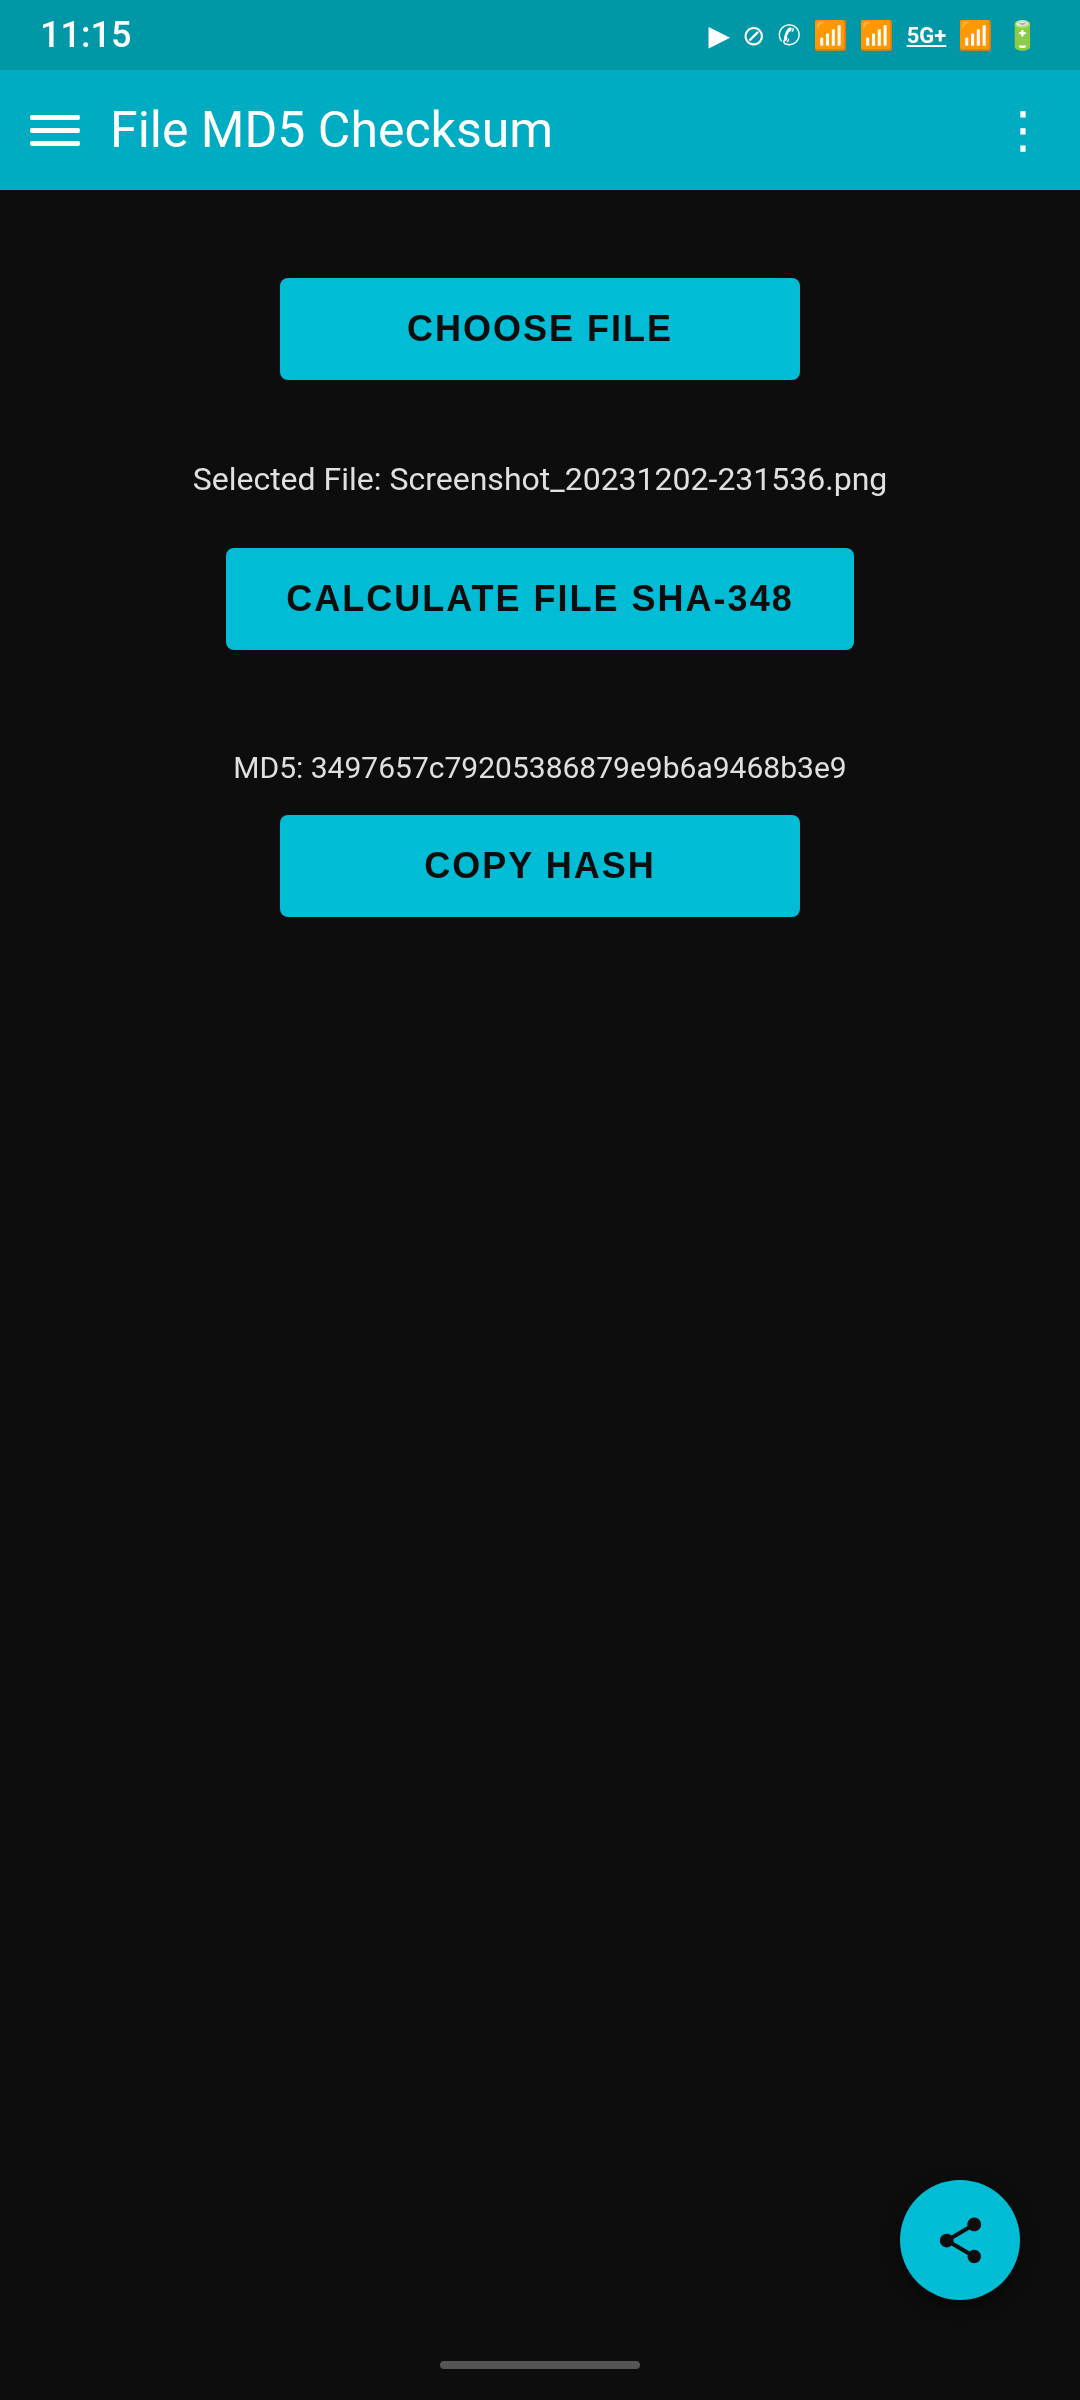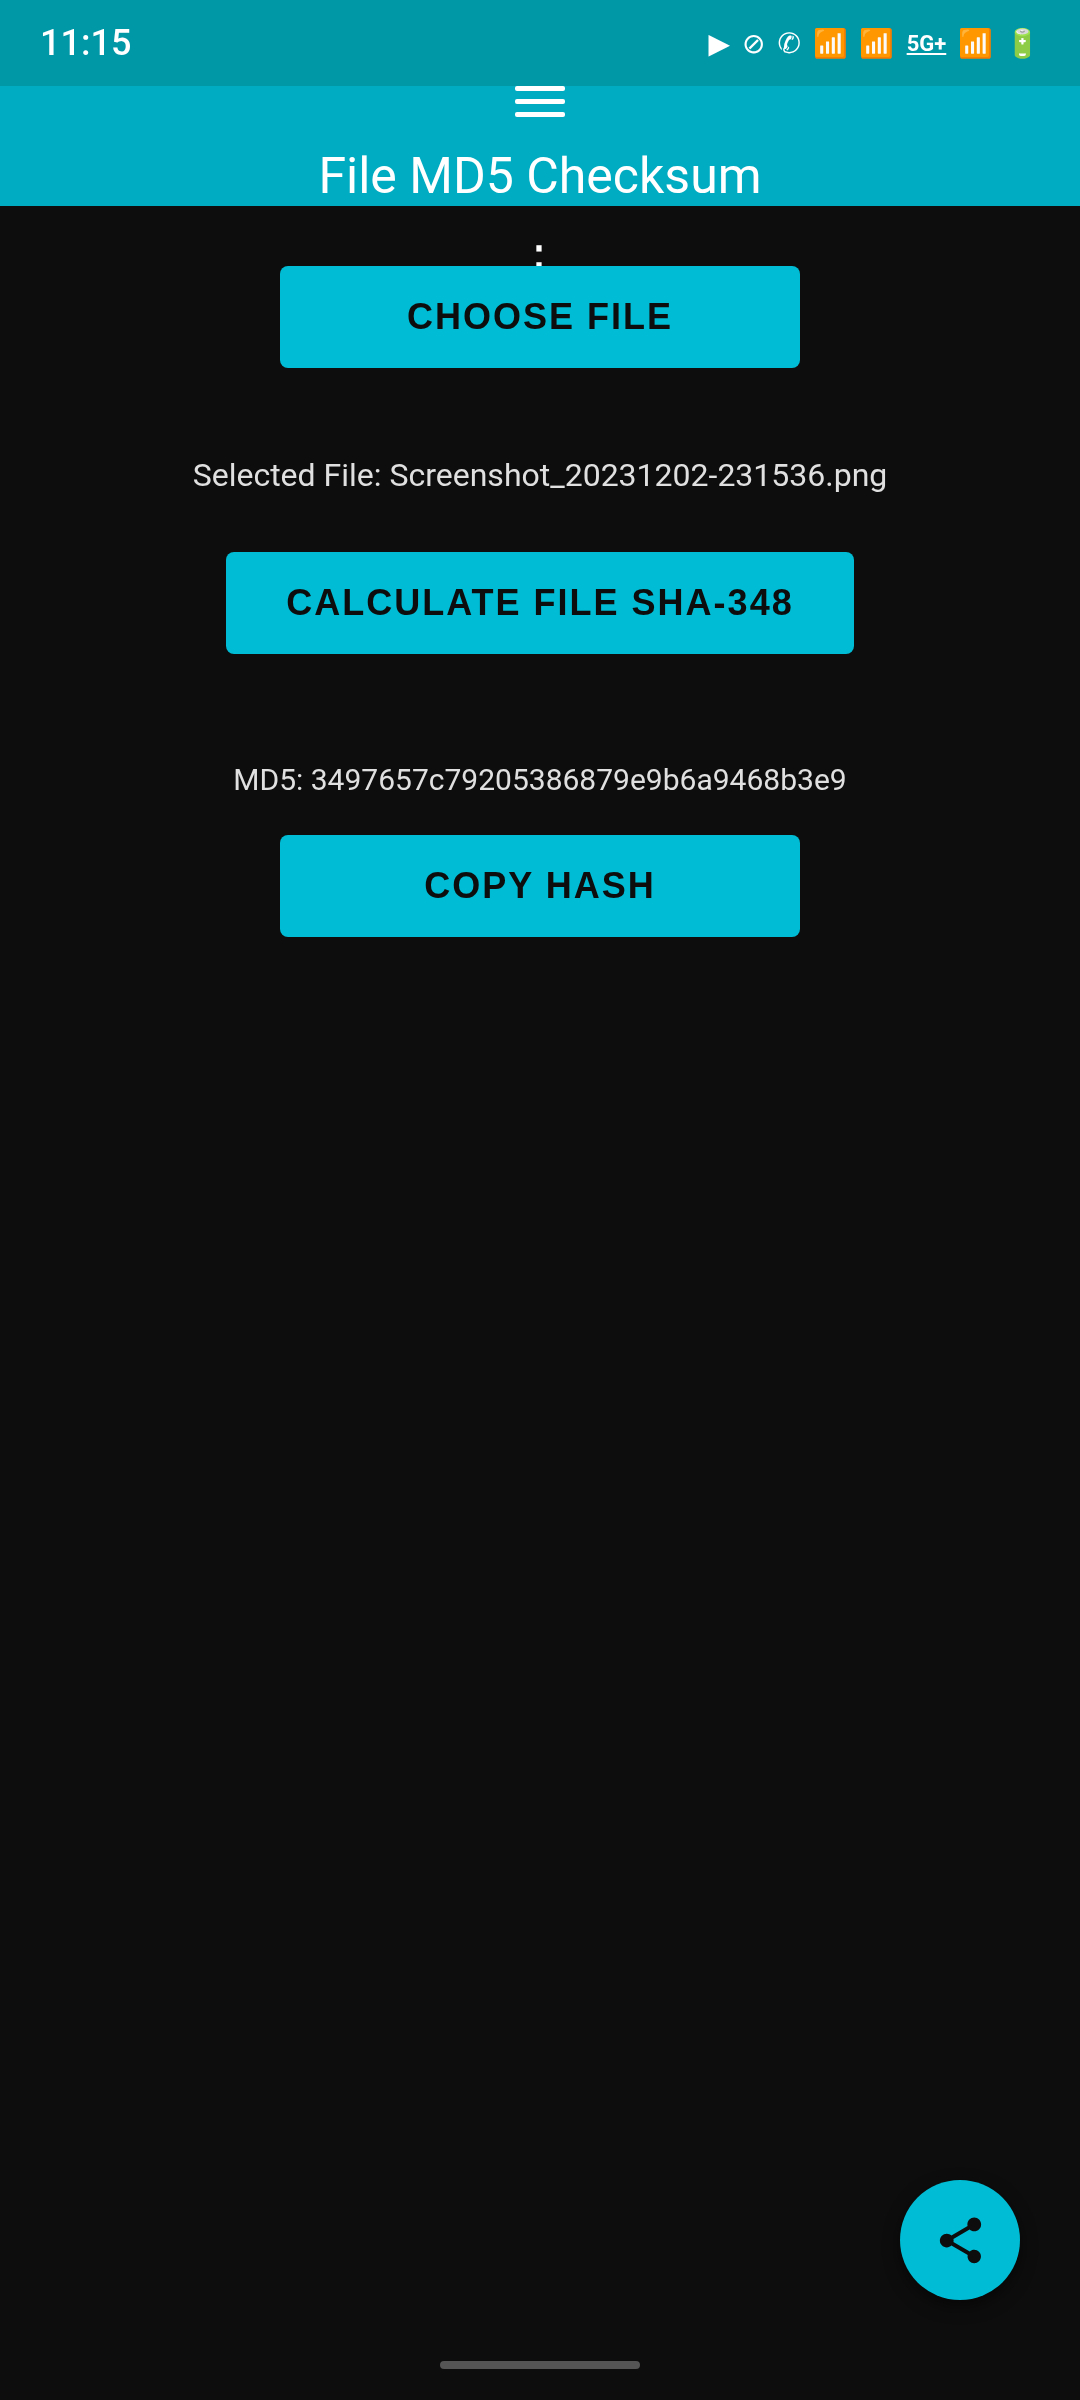--- a/index.html
+++ b/index.html
@@ -14,21 +14,21 @@
       height: 2400px;
       background-color: #0d0d0d;
       font-family: 'Roboto', Arial, sans-serif;
       overflow: hidden;
       position: relative;
     }
 
     
     .status-bar {
       width: 100%;
-      height: 86px;
+      height: 70px;
       background-color: #0097a7;
       display: flex;
       align-items: center;
       justify-content: space-between;
       padding: 0 40px;
     }
 
     .status-time {
       color: white;
       font-size: 36px;
@@ -48,21 +48,20 @@
 
     
     .app-bar {
       width: 100%;
       height: 120px;
       background-color: #00acc1;
       display: flex;
       align-items: center;
       padding: 0 30px;
       gap: 30px;
-      flex-direction: column;
     }
 
     .menu-icon {
       color: white;
       font-size: 50px;
       cursor: pointer;
       display: flex;
       flex-direction: column;
       gap: 8px;
       justify-content: center;
@@ -87,25 +86,25 @@
     .more-icon {
       color: white;
       font-size: 50px;
       cursor: pointer;
       letter-spacing: 2px;
     }
 
     
     .main-content {
       width: 100%;
-      padding: 60px 40px;
+      padding: 88px 40px;
       display: flex;
       flex-direction: column;
       align-items: center;
-      gap: 8px;
+      gap: 0;
     }
 
     
     .action-btn {
       background-color: #00bcd4;
       color: #0d0d0d;
       border: none;
       border-radius: 8px;
       padding: 30px 60px;
       font-size: 36px;

